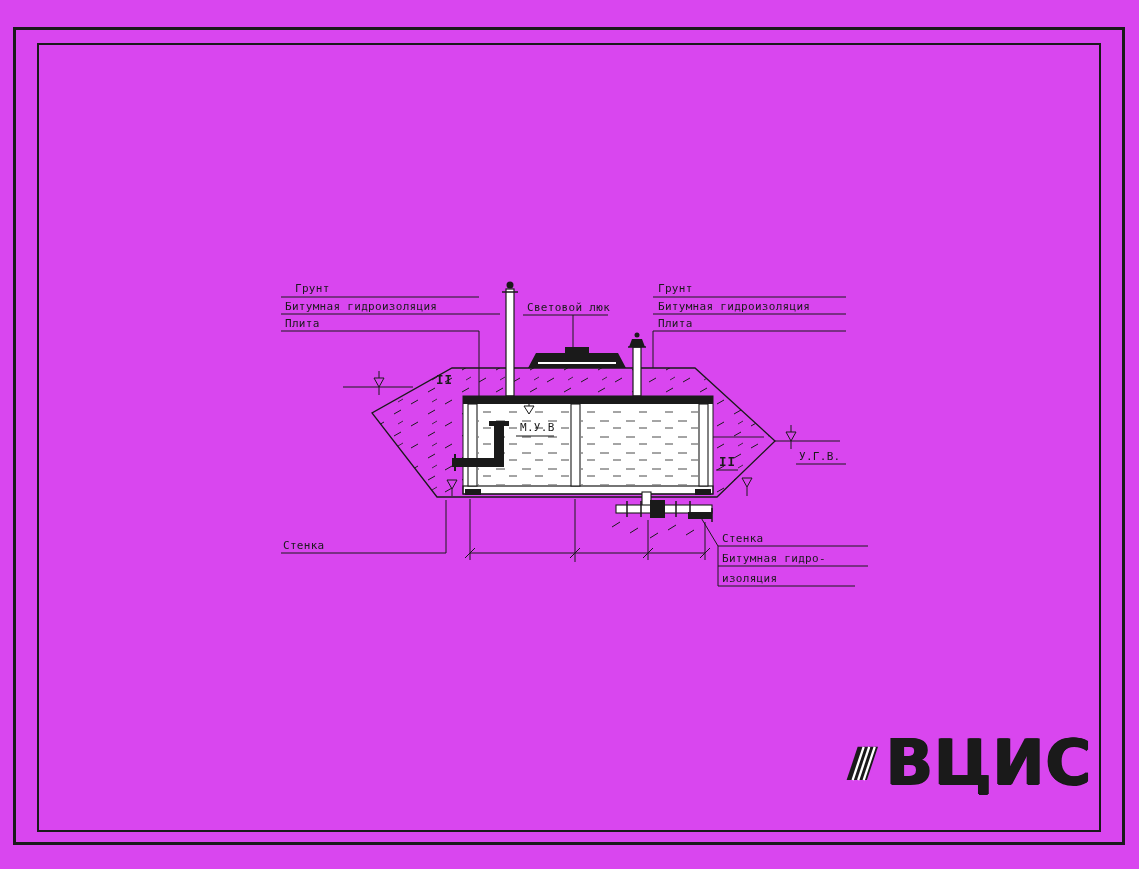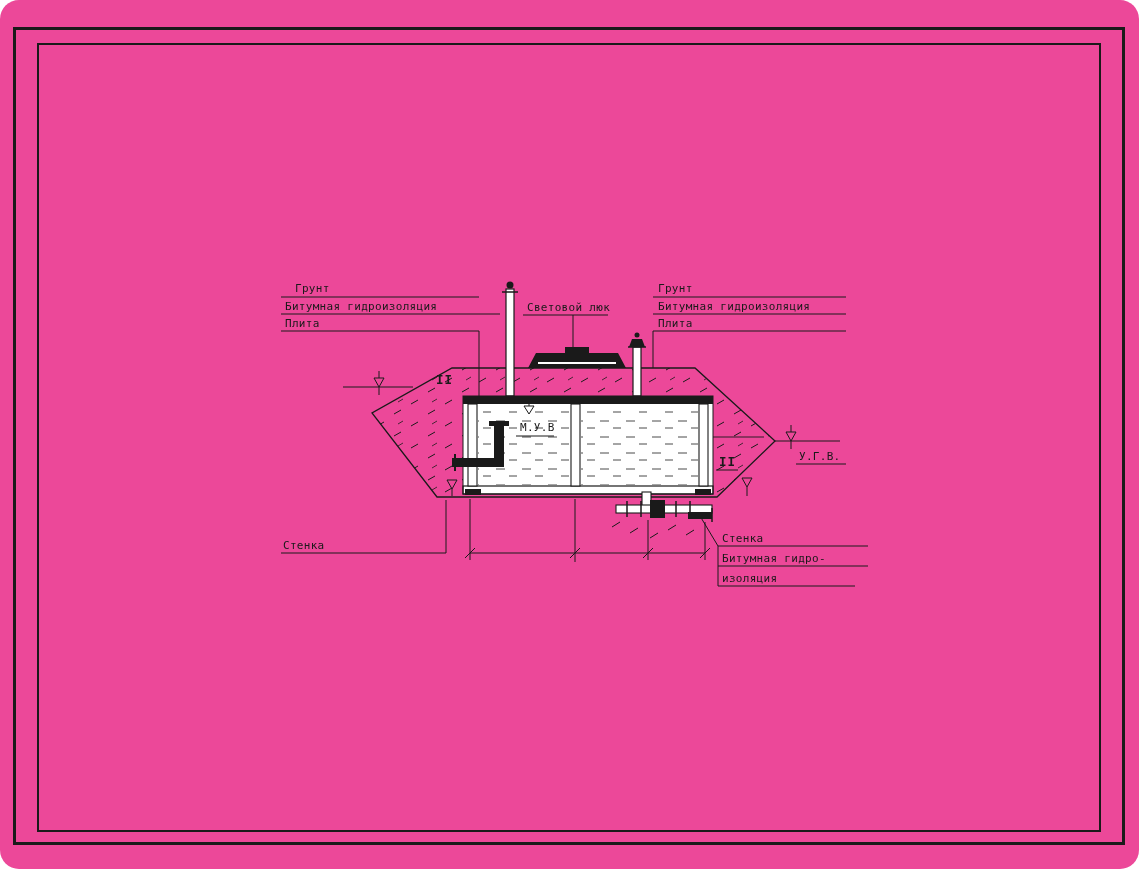--- a/index.html
+++ b/index.html
@@ -1,18 +1,18 @@
 <!DOCTYPE html>
 <html><head>
 <meta charset="utf-8">
 <style>
   html,body{margin:0;padding:0;background:#ffffff;}
   .page{
-    position:relative;width:1139px;height:869px;background:#ec4899;overflow:hidden;
-    font-family:"DejaVu Sans Mono","Liberation Mono",monospace;color:#1a1a1a;border-radius:19px;
+    position:relative;width:1139px;height:869px;background:#d946ef;overflow:hidden;
+    font-family:"DejaVu Sans Mono","Liberation Mono",monospace;color:#1a1a1a;
   }
   .frame-outer{
     position:absolute;left:13px;top:27px;width:1112px;height:818px;
     border:3px solid #1a1a1a;box-sizing:border-box;
   }
   .frame-inner{
     position:absolute;left:37px;top:43px;width:1064px;height:789px;
     border:2px solid #1a1a1a;box-sizing:border-box;
   }
   svg.drawing{position:absolute;left:0;top:0;}
@@ -201,14 +201,23 @@
 
     <text x="283" y="549">Стенка</text>
     <text x="722" y="542">Стенка</text>
     <text x="722" y="562">Битумная гидро-</text>
     <text x="722" y="582">изоляция</text>
 
     <text x="436" y="384" class="mark">II</text>
     <text x="719" y="466" class="mark">II</text>
   </svg>
 
+  <div class="logo">
+    <svg width="82" height="86" viewBox="0 0 82 86">
+      <polygon points="10,80 34,8 78,8 54,80" fill="#1a1a1a"></polygon>
+      <line x1="23" y1="80" x2="47" y2="8" stroke="#ffffff" stroke-width="5"></line>
+      <line x1="35" y1="80" x2="59" y2="8" stroke="#ffffff" stroke-width="5"></line>
+      <line x1="47" y1="80" x2="71" y2="8" stroke="#ffffff" stroke-width="5"></line>
+    </svg>
+    <span class="logo-text">ВЦИС</span>
+  </div>
 
 </div>
 
 </body></html>

